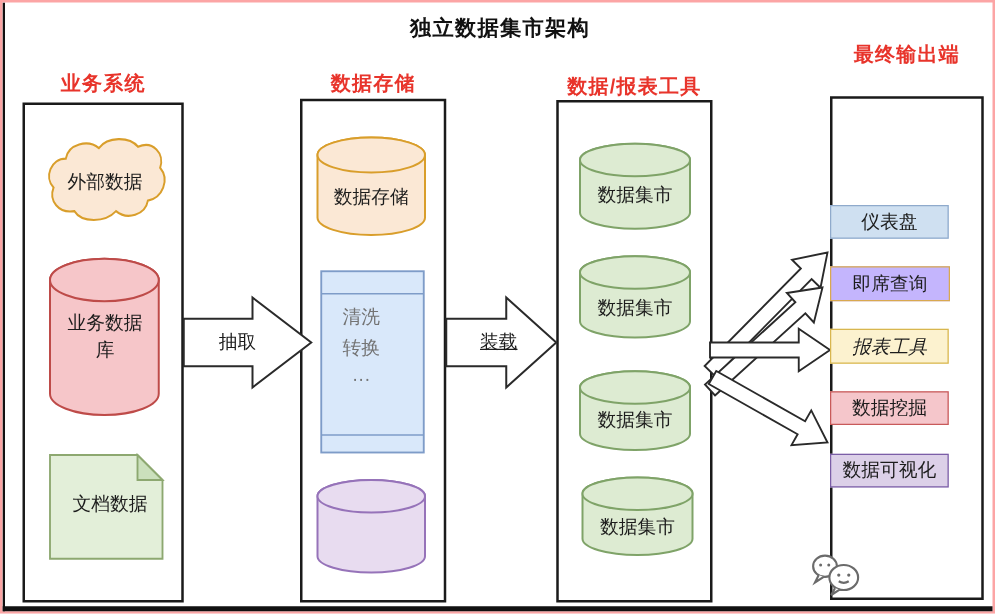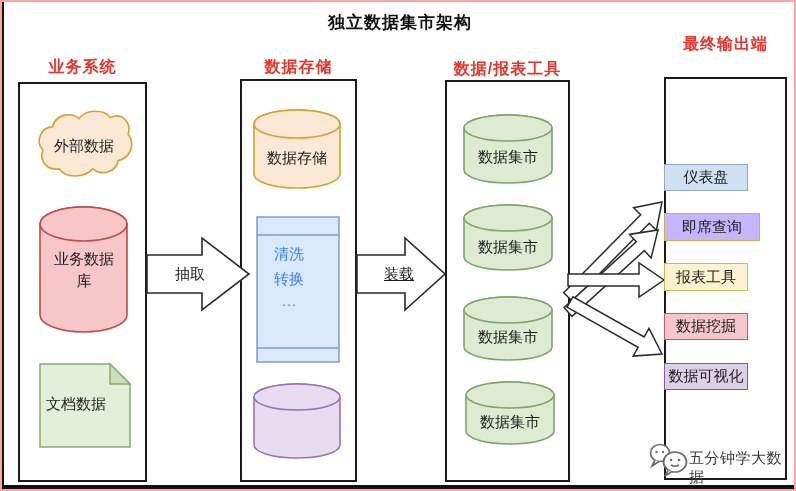--- a/index.html
+++ b/index.html
@@ -5,23 +5,23 @@
   html,body{margin:0;padding:0;background:#ffffff;}
   body{font-family:"Liberation Sans","DejaVu Sans",sans-serif;}
   .canvas{position:relative;width:796px;height:491px;background:#ffffff;border:2px solid #fca5a5;box-sizing:border-box;overflow:hidden;}
   .edge-left{position:absolute;left:0;top:0;width:2px;height:491px;background:#111;}
   .edge-bottom{position:absolute;left:0;top:483px;width:796px;height:7px;background:#111;}
   .title{position:absolute;left:0;top:9px;width:796px;text-align:center;font-size:17px;font-weight:bold;color:#111;letter-spacing:1px;}
   .col-header{position:absolute;text-align:center;font-size:16px;font-weight:bold;color:#e8342b;letter-spacing:1px;}
   .col-box{position:absolute;border:2px solid #1a1a1a;background:#ffffff;box-sizing:border-box;}
   .svg-layer{position:absolute;left:0;top:0;width:796px;height:491px;pointer-events:none;}
   .lbl{position:absolute;display:flex;align-items:center;justify-content:center;text-align:center;font-size:15px;color:#1c1c1c;line-height:22px;}
-  .proc-lines{position:absolute;left:255px;top:239px;width:64px;text-align:center;font-size:15px;color:#3b82f6;}
+  .proc-lines{position:absolute;left:255px;top:239px;width:64px;text-align:center;font-size:15px;color:#737373;}
   .proc-lines div{height:25px;line-height:25px;}
-  .out-box{position:absolute;left:662px;width:84px;height:28px;box-sizing:border-box;border:1.5px solid;display:flex;align-items:center;justify-content:center;font-size:15px;color:#1c1c1c;}
+  .out-box{position:absolute;left:662px;width:95px;height:28px;box-sizing:border-box;border:1.5px solid;display:flex;align-items:center;justify-content:center;font-size:15px;color:#1c1c1c;}
   .wm-text{position:absolute;left:687px;top:447px;width:108px;font-size:15px;color:#3a3a3a;letter-spacing:0.5px;}
 </style>
 </head>
 <body>
 
 <div class="canvas">
 
   <div class="title">独立数据集市架构</div>
 
   <div class="col-header" style="left:16px;top:55px;width:129px;">业务系统</div>
@@ -112,40 +112,39 @@
       <circle cx="8.5" cy="12" r="1.2" fill="#6b6b6b" stroke="none"></circle>
       <circle cx="15" cy="12" r="1.2" fill="#6b6b6b" stroke="none"></circle>
       <circle cx="23" cy="20" r="1.3" fill="#6b6b6b" stroke="none"></circle>
       <circle cx="31" cy="20" r="1.3" fill="#6b6b6b" stroke="none"></circle>
       <path d="M23,25 Q27,27.5 31,25" fill="none"></path>
     </g>
   </svg>
 
   <div class="lbl" style="left:34px;top:134px;width:96px;height:20px;">外部数据</div>
   <div class="lbl" style="left:49px;top:246px;width:66px;">业务数据库</div>
-  <div class="lbl" style="left:40px;top:392px;width:68px;height:20px;">文档数据</div>
+  <div class="lbl" style="left:52px;top:392px;width:68px;height:20px;">文档数据</div>
 
   <div class="lbl" style="left:252px;top:146px;width:86px;height:20px;">数据存储</div>
   <div class="proc-lines">
     <div>清洗</div>
     <div>转换</div>
     <div>···</div>
   </div>
 
   <div class="lbl" style="left:458px;top:145px;width:96px;height:20px;">数据集市</div>
   <div class="lbl" style="left:458px;top:235px;width:96px;height:20px;">数据集市</div>
   <div class="lbl" style="left:458px;top:325px;width:96px;height:20px;">数据集市</div>
   <div class="lbl" style="left:460px;top:410px;width:96px;height:20px;">数据集市</div>
 
   <div class="lbl" style="left:152px;top:262px;width:72px;height:20px;">抽取</div>
   <div class="lbl" style="left:362px;top:262px;width:70px;height:20px;text-decoration:underline;">装载</div>
 
   <div class="out-box" style="top:162px;height:27px;background:#CFE0F1;border-color:#8FAACC;">仪表盘</div>
   <div class="out-box" style="top:211px;width:96px;background:#c4b5fd;border-color:#D9A94F;">即席查询</div>
-  <div class="out-box" style="top:261px;background:#FCF2CF;border-color:#D8B64F;">报表工具</div>
+  <div class="out-box" style="top:261px;background:#FCF2CF;border-color:#D8B64F;font-style:italic;">报表工具</div>
   <div class="out-box" style="top:361px;height:27px;background:#DCD0E8;border-color:#7B5EA7;">数据可视化</div>
   <div class="out-box" style="top:311px;height:27px;background:#F5C6CB;border-color:#C85A5A;">数据挖掘</div>
 
-  <div class="wm-text">五分钟学大数据</div>
 
   <div class="edge-left"></div>
   <div class="edge-bottom"></div>
 </div>
 
 </body></html>

